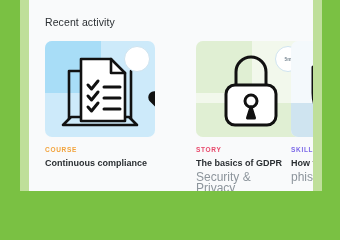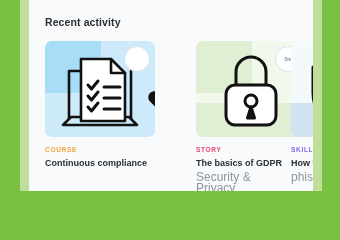--- a/index.html
+++ b/index.html
@@ -16,21 +16,21 @@
   .edge-pale.left { left:20px; width:9px; }
   .edge-pale.right { right:18px; width:9px; }
 
   .panel {
     position:absolute; left:29px; right:27px; top:0; bottom:0;
     background:#f9fafb; overflow:hidden;
   }
 
   .section-title {
     position:absolute; left:16px; top:16px;
-    font-size:10.5px; font-weight:bold; color:#2b2f33;
+    font-size:10.5px; font-weight:normal; color:#2b2f33;
     letter-spacing:.1px;
   }
 
   .cards { position:absolute; left:16px; top:41px; right:0; bottom:0; }
   .card { position:absolute; top:0; width:104px; }
   .card.c1 { left:0; }
   .card.c2 { left:123px;padding-left:28px; }
   .card.c3 { left:246px; }
 
   .tile {

